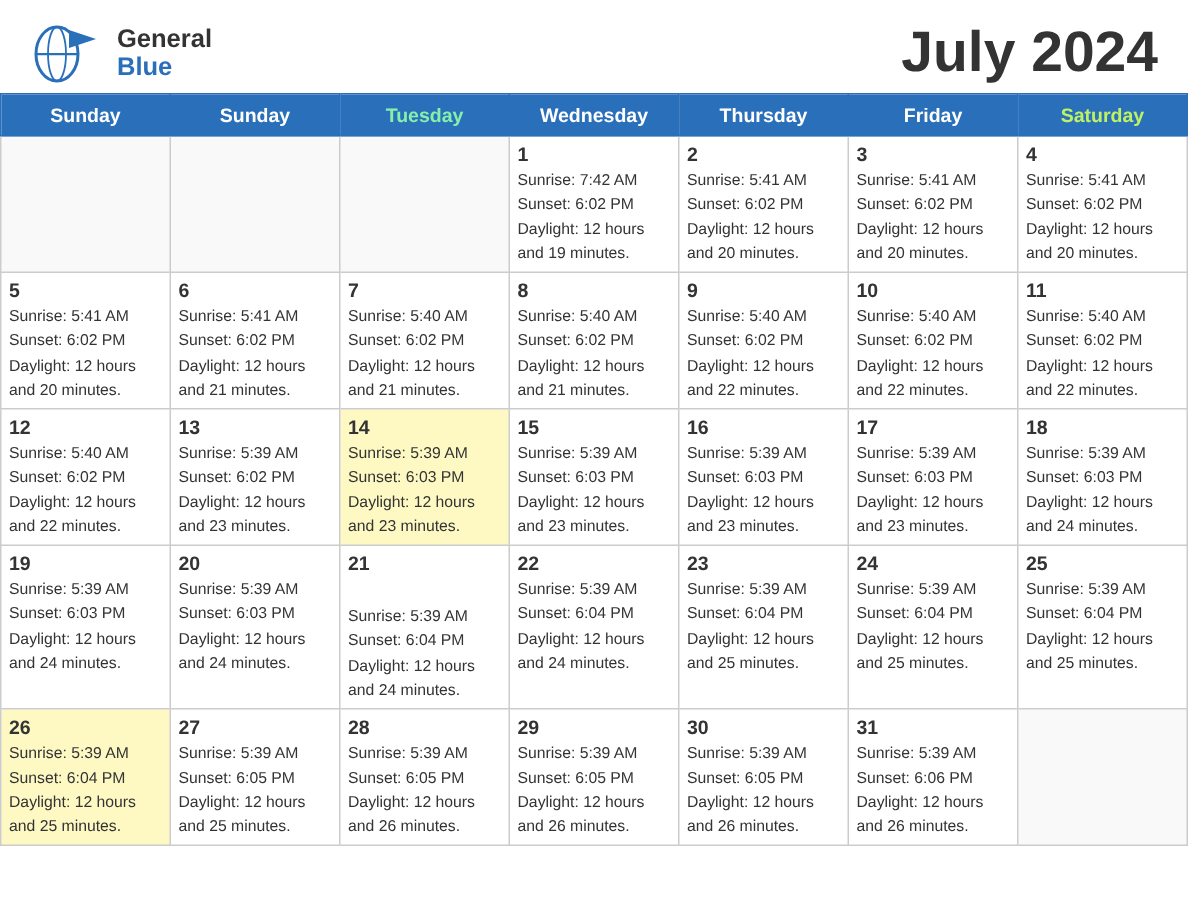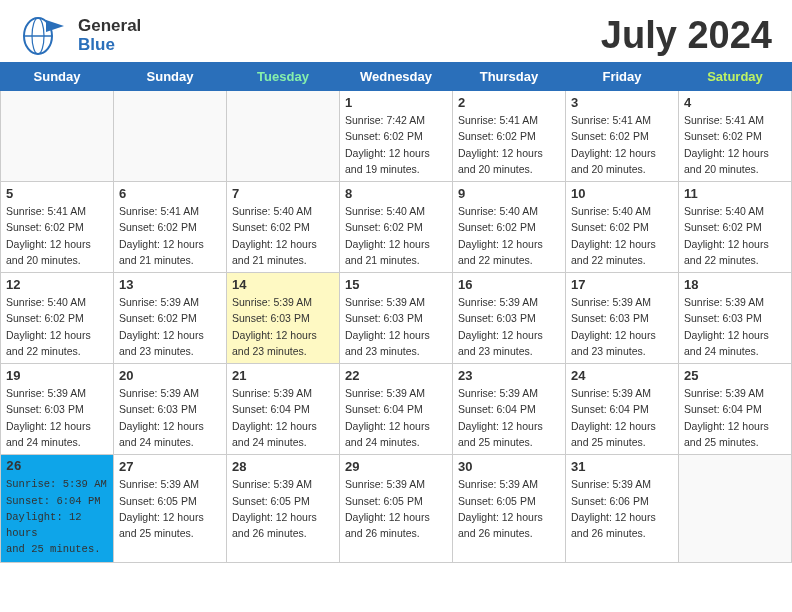--- a/index.html
+++ b/index.html
@@ -194,21 +194,21 @@
             <div style="line-height: 1.55; font-size: 10.5px;">and 24 minutes.</div>
           </td>
           <td style="border: 1px solid rgb(204, 204, 204); vertical-align: top; padding: 4px 5px; width: 113px; min-height: 80px; font-size: 10.5px; color: rgb(51, 51, 51); background: rgb(255, 255, 255);">
             <div style="font-size: 13px; font-weight: bold; margin-bottom: 2px;">20</div>
             <div style="line-height: 1.55; font-size: 10.5px;">Sunrise: 5:39 AM</div>
             <div style="line-height: 1.55; font-size: 10.5px;">Sunset: 6:03 PM</div>
             <div style="line-height: 1.55; font-size: 10.5px;">Daylight: 12 hours</div>
             <div style="line-height: 1.55; font-size: 10.5px;">and 24 minutes.</div>
           </td>
           <td style="border: 1px solid rgb(204, 204, 204); vertical-align: top; padding: 4px 5px; width: 113px; min-height: 80px; font-size: 10.5px; color: rgb(51, 51, 51); background: rgb(255, 255, 255);">
-            <div style="font-size: 13px; font-weight: bold; margin-bottom: 2px;">21</div>
+            <div style="font-size: 13px; font-weight: bold; margin-bottom: 20px;">21</div>
             <div style="line-height: 1.55; font-size: 10.5px;">Sunrise: 5:39 AM</div>
             <div style="line-height: 1.55; font-size: 10.5px;">Sunset: 6:04 PM</div>
             <div style="line-height: 1.55; font-size: 10.5px;">Daylight: 12 hours</div>
             <div style="line-height: 1.55; font-size: 10.5px;">and 24 minutes.</div>
           </td>
           <td style="border: 1px solid rgb(204, 204, 204); vertical-align: top; padding: 4px 5px; width: 113px; min-height: 80px; font-size: 10.5px; color: rgb(51, 51, 51); background: rgb(255, 255, 255);">
             <div style="font-size: 13px; font-weight: bold; margin-bottom: 2px;">22</div>
             <div style="line-height: 1.55; font-size: 10.5px;">Sunrise: 5:39 AM</div>
             <div style="line-height: 1.55; font-size: 10.5px;">Sunset: 6:04 PM</div>
             <div style="line-height: 1.55; font-size: 10.5px;">Daylight: 12 hours</div>
@@ -230,21 +230,21 @@
           </td>
           <td style="border: 1px solid rgb(204, 204, 204); vertical-align: top; padding: 4px 5px; width: 113px; min-height: 80px; font-size: 10.5px; color: rgb(51, 51, 51); background: rgb(255, 255, 255);">
             <div style="font-size: 13px; font-weight: bold; margin-bottom: 2px;">25</div>
             <div style="line-height: 1.55; font-size: 10.5px;">Sunrise: 5:39 AM</div>
             <div style="line-height: 1.55; font-size: 10.5px;">Sunset: 6:04 PM</div>
             <div style="line-height: 1.55; font-size: 10.5px;">Daylight: 12 hours</div>
             <div style="line-height: 1.55; font-size: 10.5px;">and 25 minutes.</div>
           </td>
         </tr>
         <tr>
-          <td style="border: 1px solid rgb(204, 204, 204); vertical-align: top; padding: 4px 5px; width: 113px; min-height: 80px; font-size: 10.5px; color: rgb(51, 51, 51); background: #0ea5e9; font-family: Liberation Mono, monospace;">
+          <td style="border: 1px solid rgb(204, 204, 204); vertical-align: top; padding: 4px 5px; width: 113px; min-height: 80px; font-size: 10.5px; color: rgb(51, 51, 51); background: #fef9c3;">
             <div style="font-size: 13px; font-weight: bold; margin-bottom: 2px;">26</div>
             <div style="line-height: 1.55; font-size: 10.5px;">Sunrise: 5:39 AM</div>
             <div style="line-height: 1.55; font-size: 10.5px;">Sunset: 6:04 PM</div>
             <div style="line-height: 1.55; font-size: 10.5px;">Daylight: 12 hours</div>
             <div style="line-height: 1.55; font-size: 10.5px;">and 25 minutes.</div>
           </td>
           <td style="border: 1px solid rgb(204, 204, 204); vertical-align: top; padding: 4px 5px; width: 113px; min-height: 80px; font-size: 10.5px; color: rgb(51, 51, 51); background: rgb(255, 255, 255);">
             <div style="font-size: 13px; font-weight: bold; margin-bottom: 2px;">27</div>
             <div style="line-height: 1.55; font-size: 10.5px;">Sunrise: 5:39 AM</div>
             <div style="line-height: 1.55; font-size: 10.5px;">Sunset: 6:05 PM</div>

